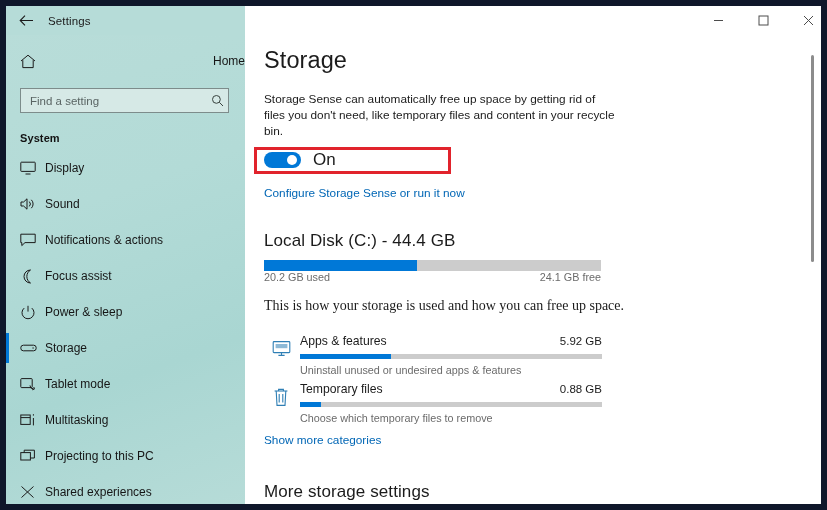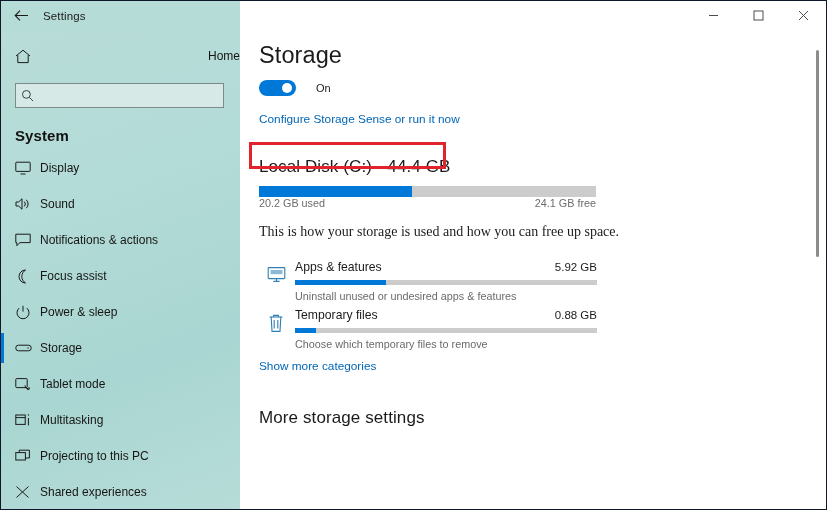--- a/index.html
+++ b/index.html
@@ -14,21 +14,21 @@
     font-family: "Liberation Sans", sans-serif;
     background: #ffffff;
     color: #1a1a1a;
     -webkit-font-smoothing: antialiased;
   }
 
   #app {
     position: relative;
     width: 827px;
     height: 510px;
-    border: 1px solid #0f172a;
+    border: 6px solid #0f172a;
     background: #ffffff;
     overflow: hidden;
   }
 
   
   .titlebar {
     position: absolute;
     top: 0; left: 0;
     width: 825px;
     height: 29px;
@@ -129,21 +129,21 @@
   .search-input::placeholder { color: #5a6564; }
   .search-ico {
     width: 22px;
     display: flex;
     align-items: center;
     justify-content: center;
     color: #39433f;
   }
 
   .group-header {
-    font-size: 15px;
+    font-size: 11px;
     font-weight: bold;
     color: #121212;
     padding: 0 0 0 14px;
     margin-top: 19px;
     margin-bottom: 6px;
     letter-spacing: .1px;
   }
 
   .nav-item {
     height: 36px;
@@ -221,23 +221,23 @@
   .toggle .knob {
     position: absolute;
     width: 10px;
     height: 10px;
     border-radius: 50%;
     background: #ffffff;
     top: 3px;
     right: 4px;
   }
   .toggle-label {
-    font-size: 11px;
-    color: #1b1b1b;
-    margin-left: 20px;
+    font-size: 17px;
+    color: #1b1b1b;
+    margin-left: 12px;
   }
 
   .highlight-box {
     position: absolute;
     left: 9px;
     top: 112px;
     width: 197px;
     height: 27px;
     border: 3px solid #e1232c;
     pointer-events: none;
@@ -415,20 +415,21 @@
       <span class="ico">
         <svg width="16" height="15" viewBox="0 0 16 15" fill="none" stroke="currentColor" stroke-width="1">
           <path d="M1 7 L8 1.2 L15 7"></path>
           <path d="M2.8 6.2 V13.6 H13.2 V6.2"></path>
         </svg>
       </span>
       <span class="lbl">Home</span>
     </div>
 
     <div class="search-wrap">
+      <input class="search-input" type="text" placeholder="Find a setting" style="">
       <span class="search-ico">
         <svg width="13" height="13" viewBox="0 0 13 13" fill="none" stroke="currentColor" stroke-width="1">
           <circle cx="5.4" cy="5.4" r="3.9"></circle>
           <path d="M8.3 8.3 L12 12"></path>
         </svg>
       </span>
     </div>
 
     <div class="group-header">System</div>
 
@@ -531,20 +532,21 @@
       </span>
       <span class="lbl">Shared experiences</span>
     </div>
 
   </div>
 
   <div class="content">
 
     <div class="page-title">Storage</div>
 
+    <div class="sense-desc">Storage Sense can automatically free up space by getting rid of files you don't need, like temporary files and content in your recycle bin.</div>
 
     <div class="toggle-row">
       <div class="toggle">
         <div class="knob"></div>
       </div>
       <div class="toggle-label">On</div>
     </div>
 
     <a class="link link-sense" href="#">Configure Storage Sense or run it now</a>
 

